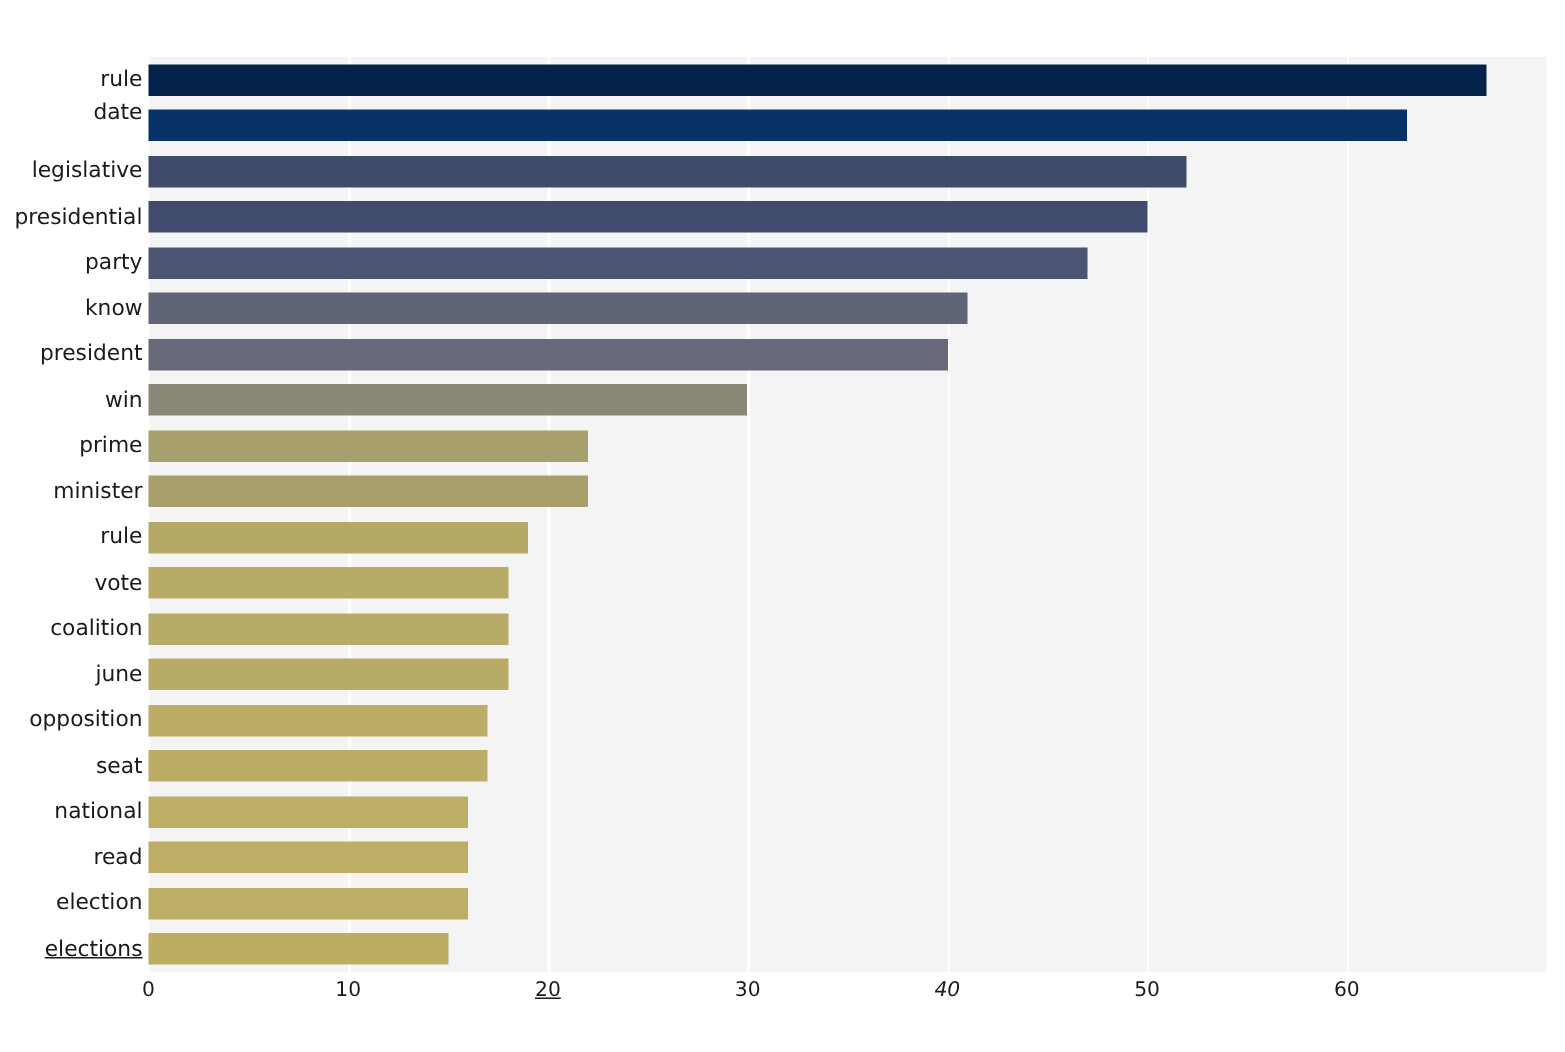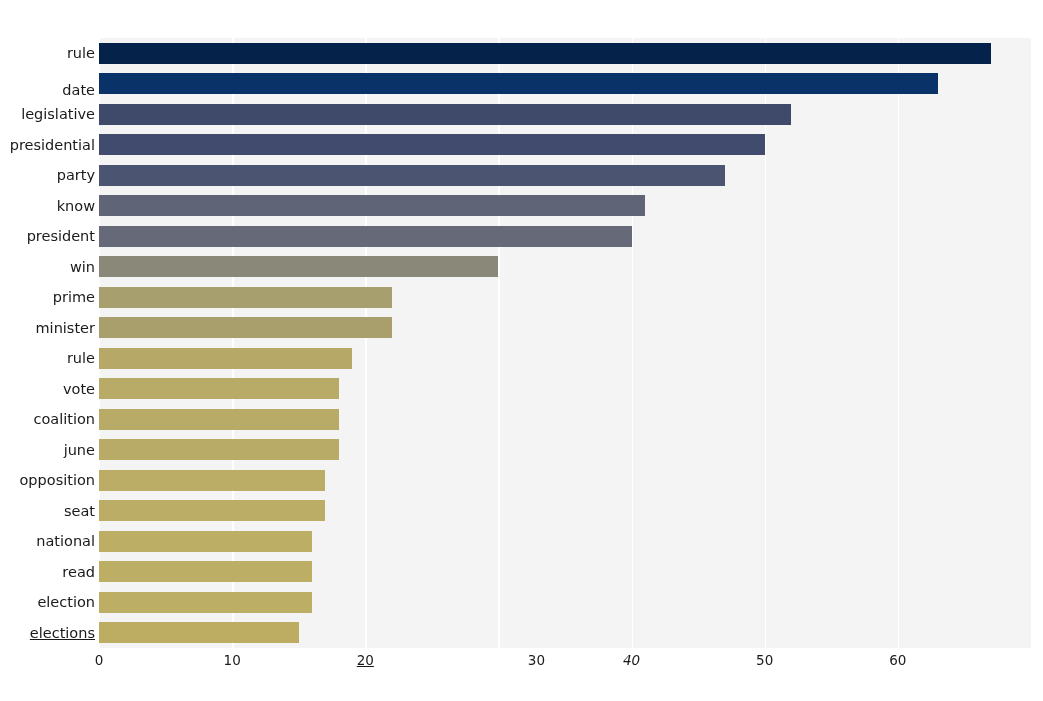--- a/index.html
+++ b/index.html
@@ -175,21 +175,21 @@
           <div class="bar" title="election: 16" style="width: 213.029px; background: rgb(188, 174, 100);"></div>
         </div>
         <div class="bar-row" style="top: 584.075px; height: 21.35px;">
           <div class="bar" title="elections: 15" style="width: 199.714px; background: rgb(189, 173, 99);"></div>
         </div>
       </div>
   </div>
 
   <div id="ylabels-layer">
       <div class="ylabel-item" style="top: 53.25px;">rule</div>
-      <div class="ylabel-item" style="top: 90px;">date</div>
+      <div class="ylabel-item" style="top: 75px;">date</div>
       <div class="ylabel-item" style="top: 114.25px;">legislative</div>
       <div class="ylabel-item" style="top: 144.75px; text-align: right;">presidential</div>
       <div class="ylabel-item" style="top: 175.25px;">party</div>
       <div class="ylabel-item" style="top: 205.75px;">know</div>
       <div class="ylabel-item" style="top: 236.25px;">president</div>
       <div class="ylabel-item" style="top: 266.75px;">win</div>
       <div class="ylabel-item" style="top: 297.25px;">prime</div>
       <div class="ylabel-item" style="top: 327.75px;">minister</div>
       <div class="ylabel-item" style="top: 358.25px;">rule</div>
       <div class="ylabel-item" style="top: 388.75px;">vote</div>
@@ -199,21 +199,21 @@
       <div class="ylabel-item" style="top: 510.75px;">seat</div>
       <div class="ylabel-item" style="top: 541.25px;">national</div>
       <div class="ylabel-item" style="top: 571.75px;">read</div>
       <div class="ylabel-item" style="top: 602.25px;">election</div>
       <div class="ylabel-item" style="top: 632.75px; text-decoration: underline;">elections</div>
     </div>
   <div id="xlabels-layer">
       <div class="xtick-label" style="left: 99px;">0</div>
       <div class="xtick-label" style="left: 232.143px;">10</div>
       <div class="xtick-label" style="left: 365.286px; text-decoration: underline;">20</div>
-      <div class="xtick-label" style="left: 498.429px; margin-left: 38px;">30</div>
+      <div class="xtick-label" style="left: 498.429px;">30</div>
       <div class="xtick-label" style="left: 631.571px; font-style: italic;">40</div>
       <div class="xtick-label" style="left: 764.714px;">50</div>
       <div class="xtick-label" style="left: 897.857px;">60</div>
       <div class="xtick-label" style="left: 1031px; margin-left: 20px;">70</div>
     </div>
 
 
 </div>
 
 </body></html>

